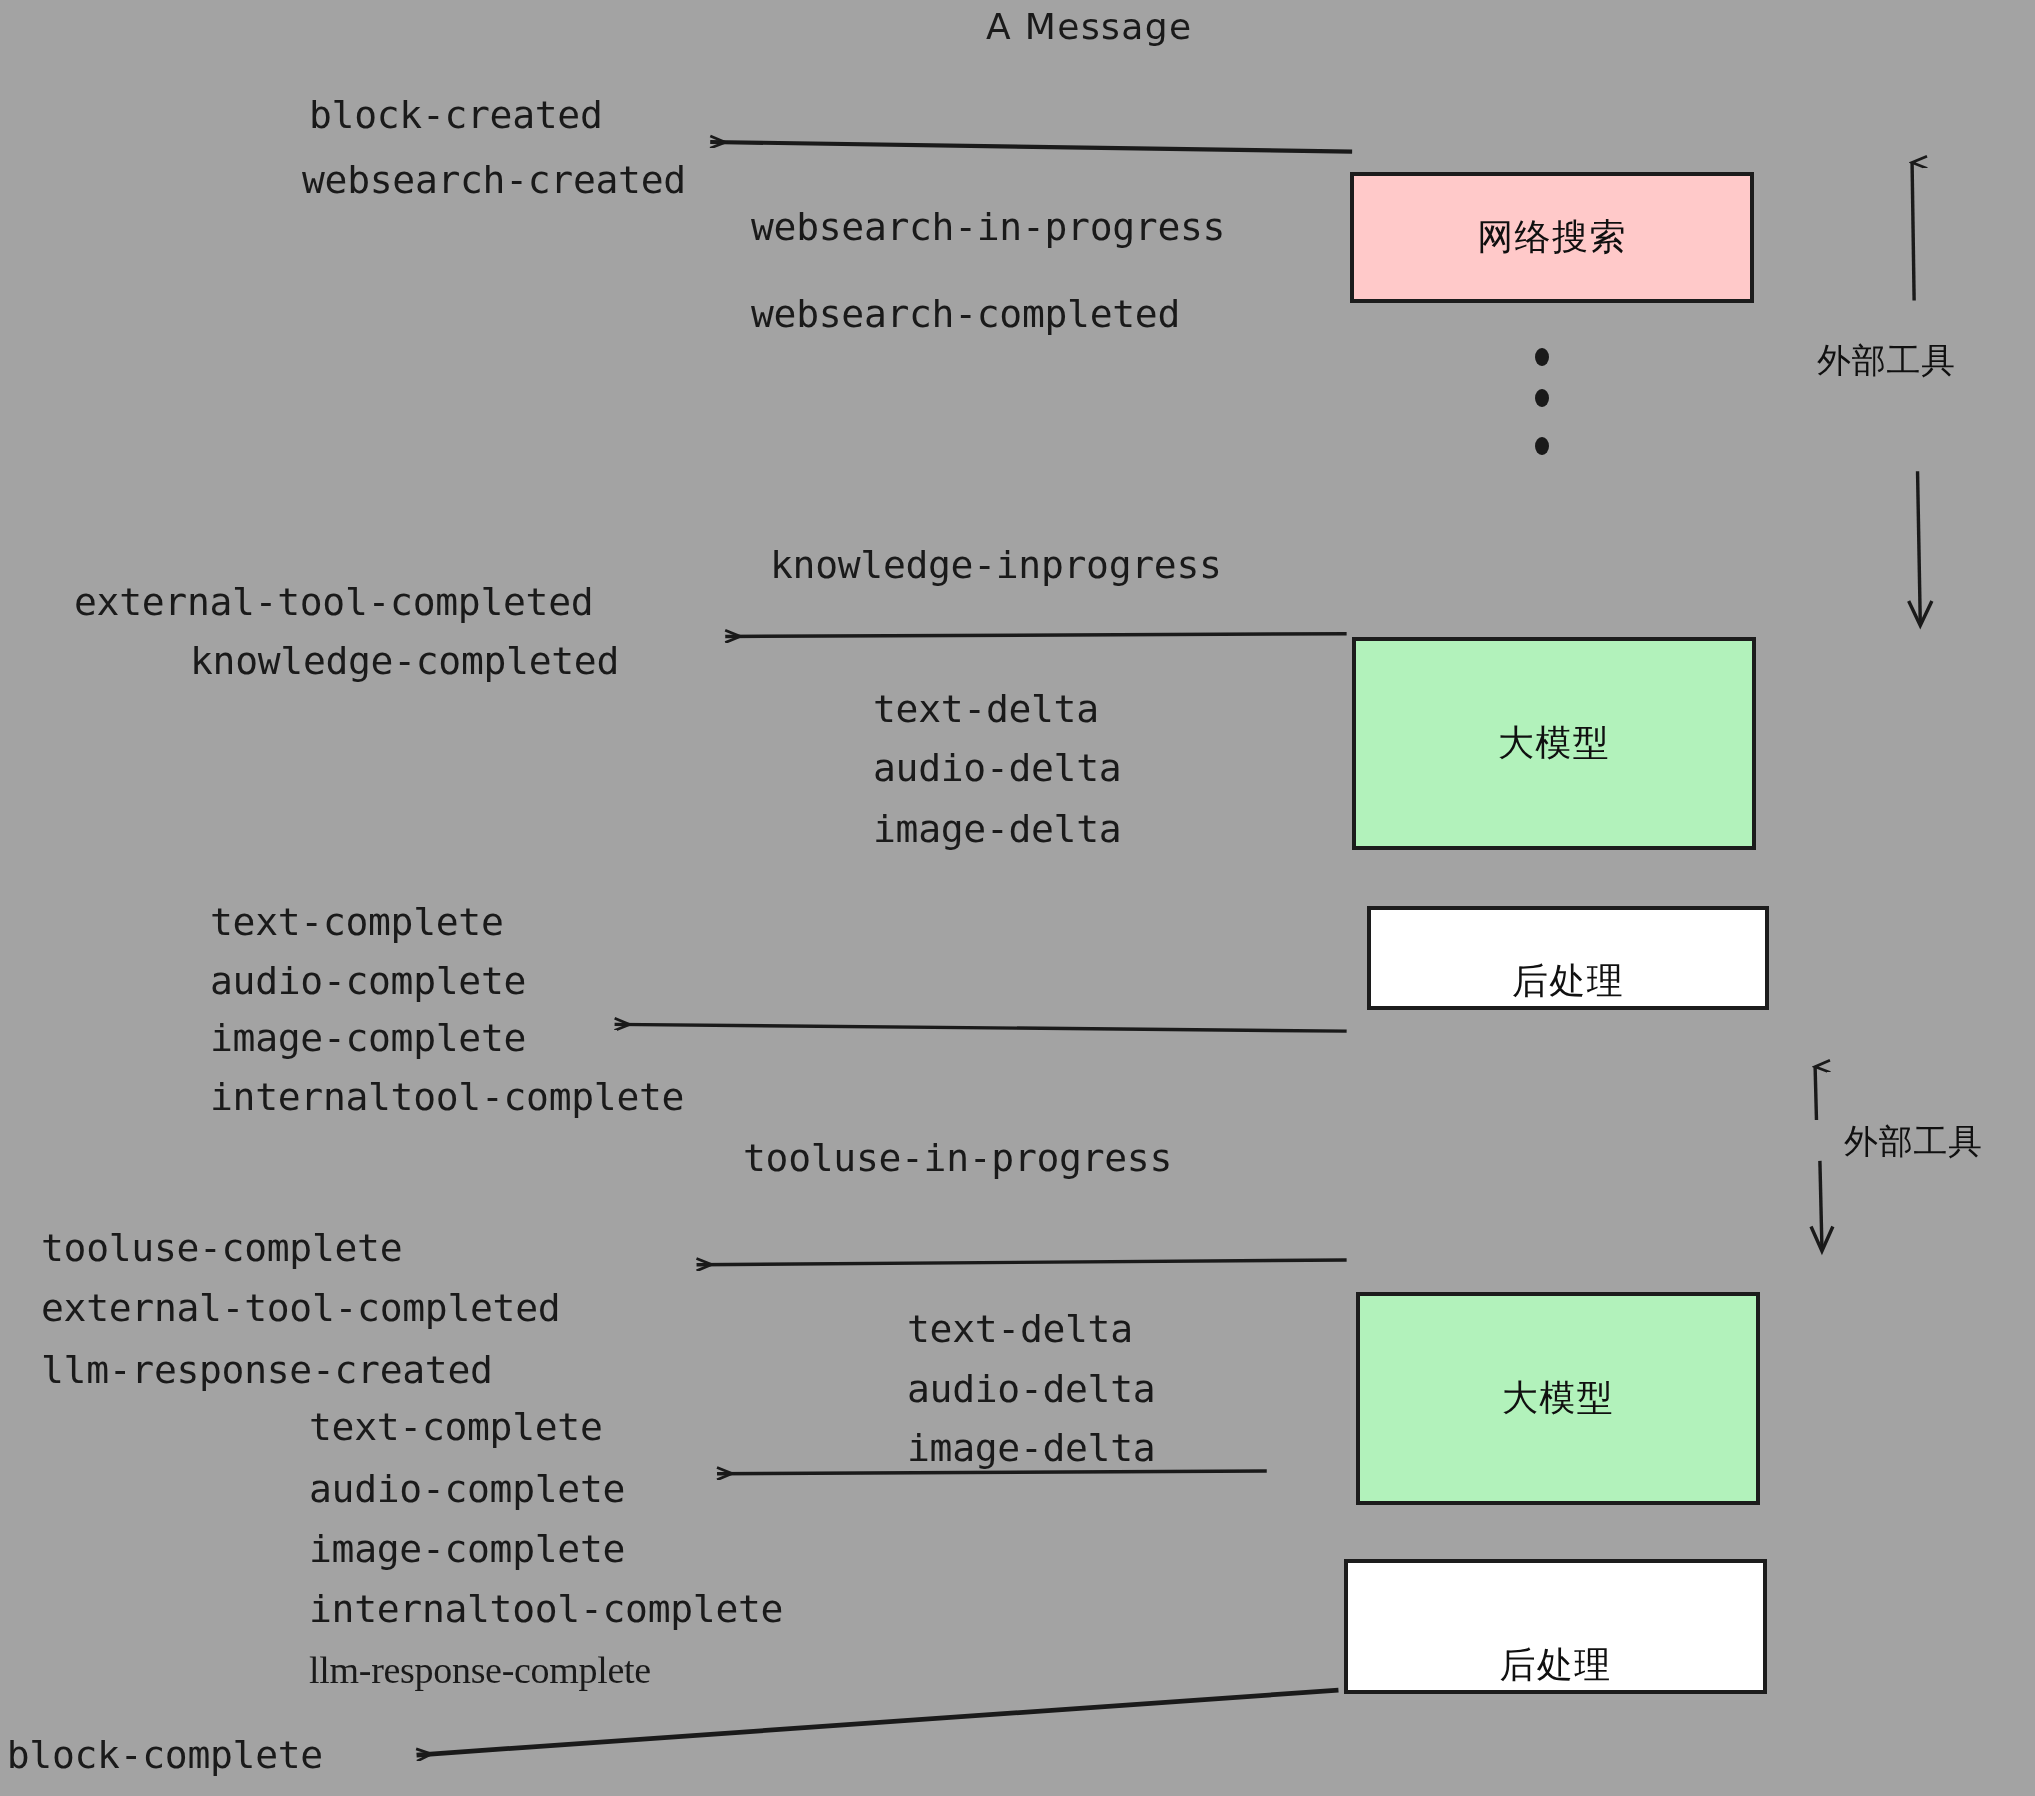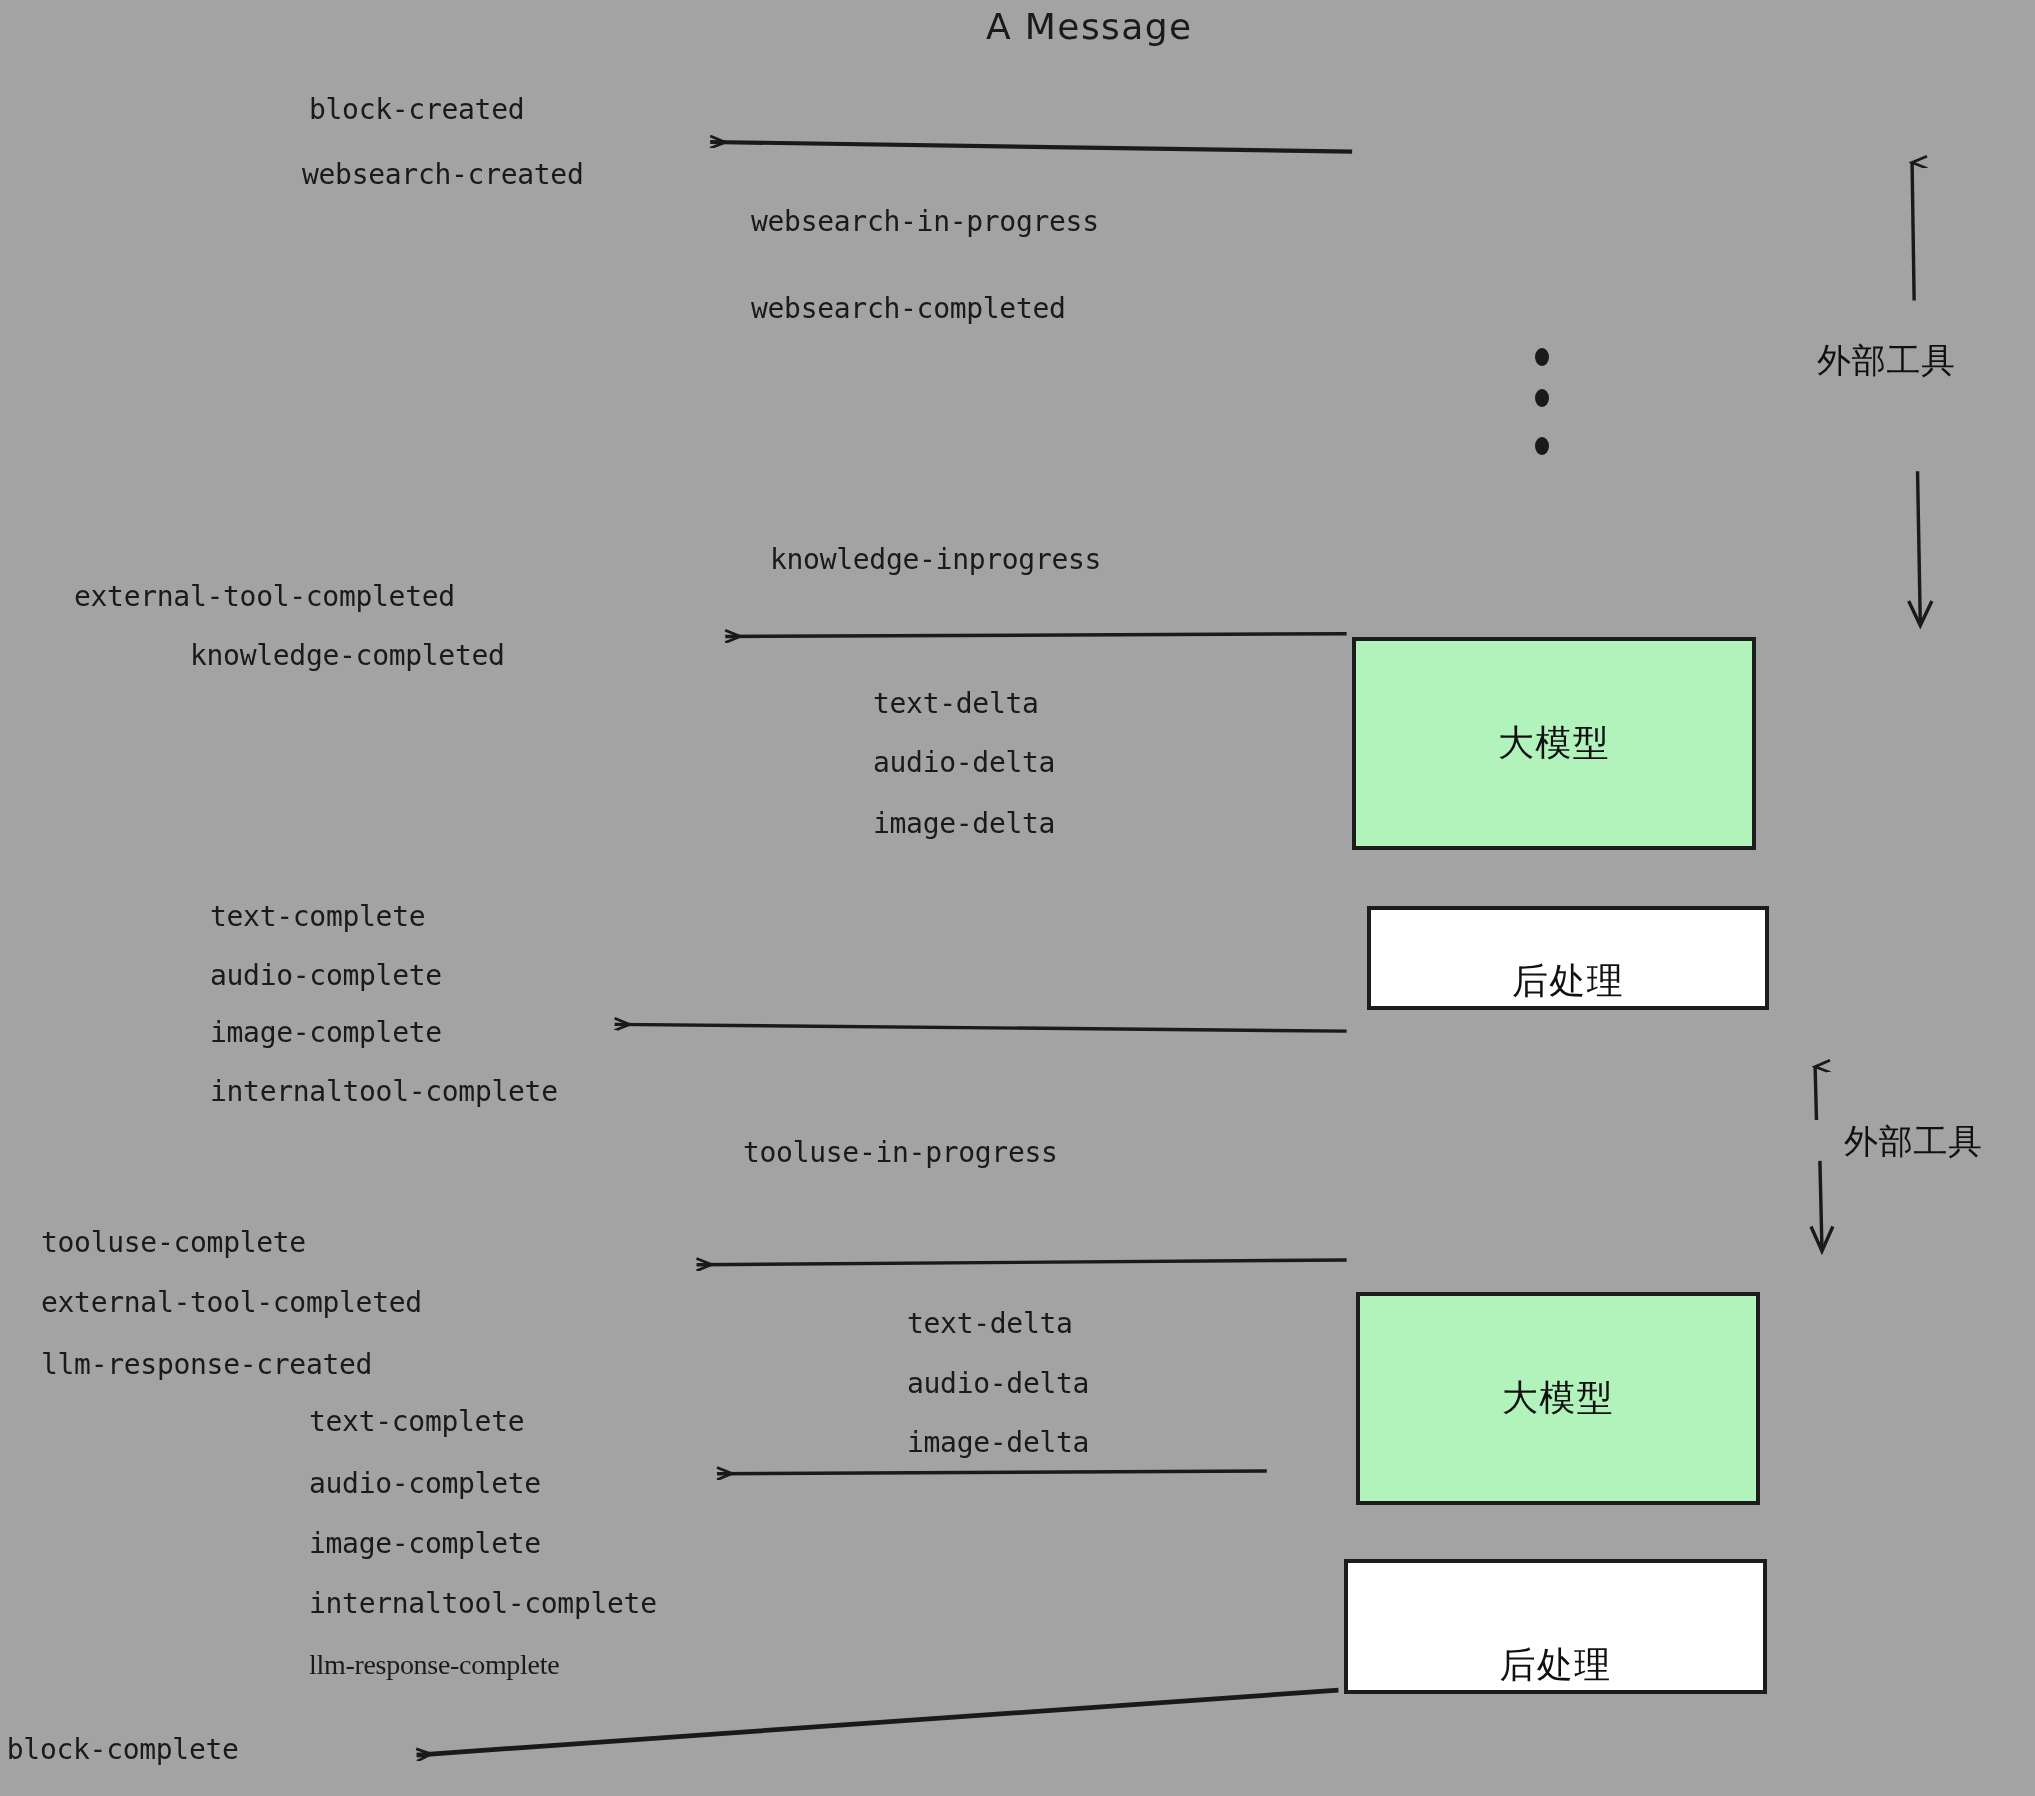--- a/index.html
+++ b/index.html
@@ -20,21 +20,21 @@
   .title{
     position:absolute;
     font-family:"DejaVu Sans","Liberation Sans",sans-serif;
     font-size:36px;
     color:#1a1a1a;
     white-space:pre;
     letter-spacing:1.4px;
   }
   .evt{
     position:absolute;
-    font-size:28px;
+    font-size:38px;
     line-height:1;
   }
   
   .box{
     position:absolute;
     border:4.1px solid #1c1c1c;
     box-sizing:border-box;
     display:flex;
     align-items:center;
     justify-content:center;
@@ -108,20 +108,23 @@
 
     <line x1="2803" y1="440" x2="2800" y2="238" stroke="#1a1a1a" stroke-width="5" marker-end="url(#ahU)"></line>
     <line x1="2808" y1="690" x2="2812" y2="912" stroke="#1a1a1a" stroke-width="5"></line>
     <path d="M2795,880 L2812,916 L2829,880" fill="none" stroke="#1a1a1a" stroke-width="5"></path>
 
     <line x1="2660" y1="1640" x2="2658" y2="1562" stroke="#1a1a1a" stroke-width="5" marker-end="url(#ahU)"></line>
     <line x1="2665" y1="1700" x2="2668" y2="1828" stroke="#1a1a1a" stroke-width="5"></line>
     <path d="M2652,1796 L2668,1832 L2684,1796" fill="none" stroke="#1a1a1a" stroke-width="5"></path>
   </svg>
 
+  <div class="box pink" style="left:1350px;top:172px;width:404px;height:131px;">
+    <span class="lbl">网络搜索</span>
+  </div>
 
   <div class="dot" style="left:1535px;top:348px;"></div>
   <div class="dot" style="left:1535px;top:389px;"></div>
   <div class="dot" style="left:1535px;top:437px;"></div>
 
 
   <div class="box green" style="left:1352px;top:637px;width:404px;height:213px;">
     <span class="lbl">大模型</span>
   </div>
 

